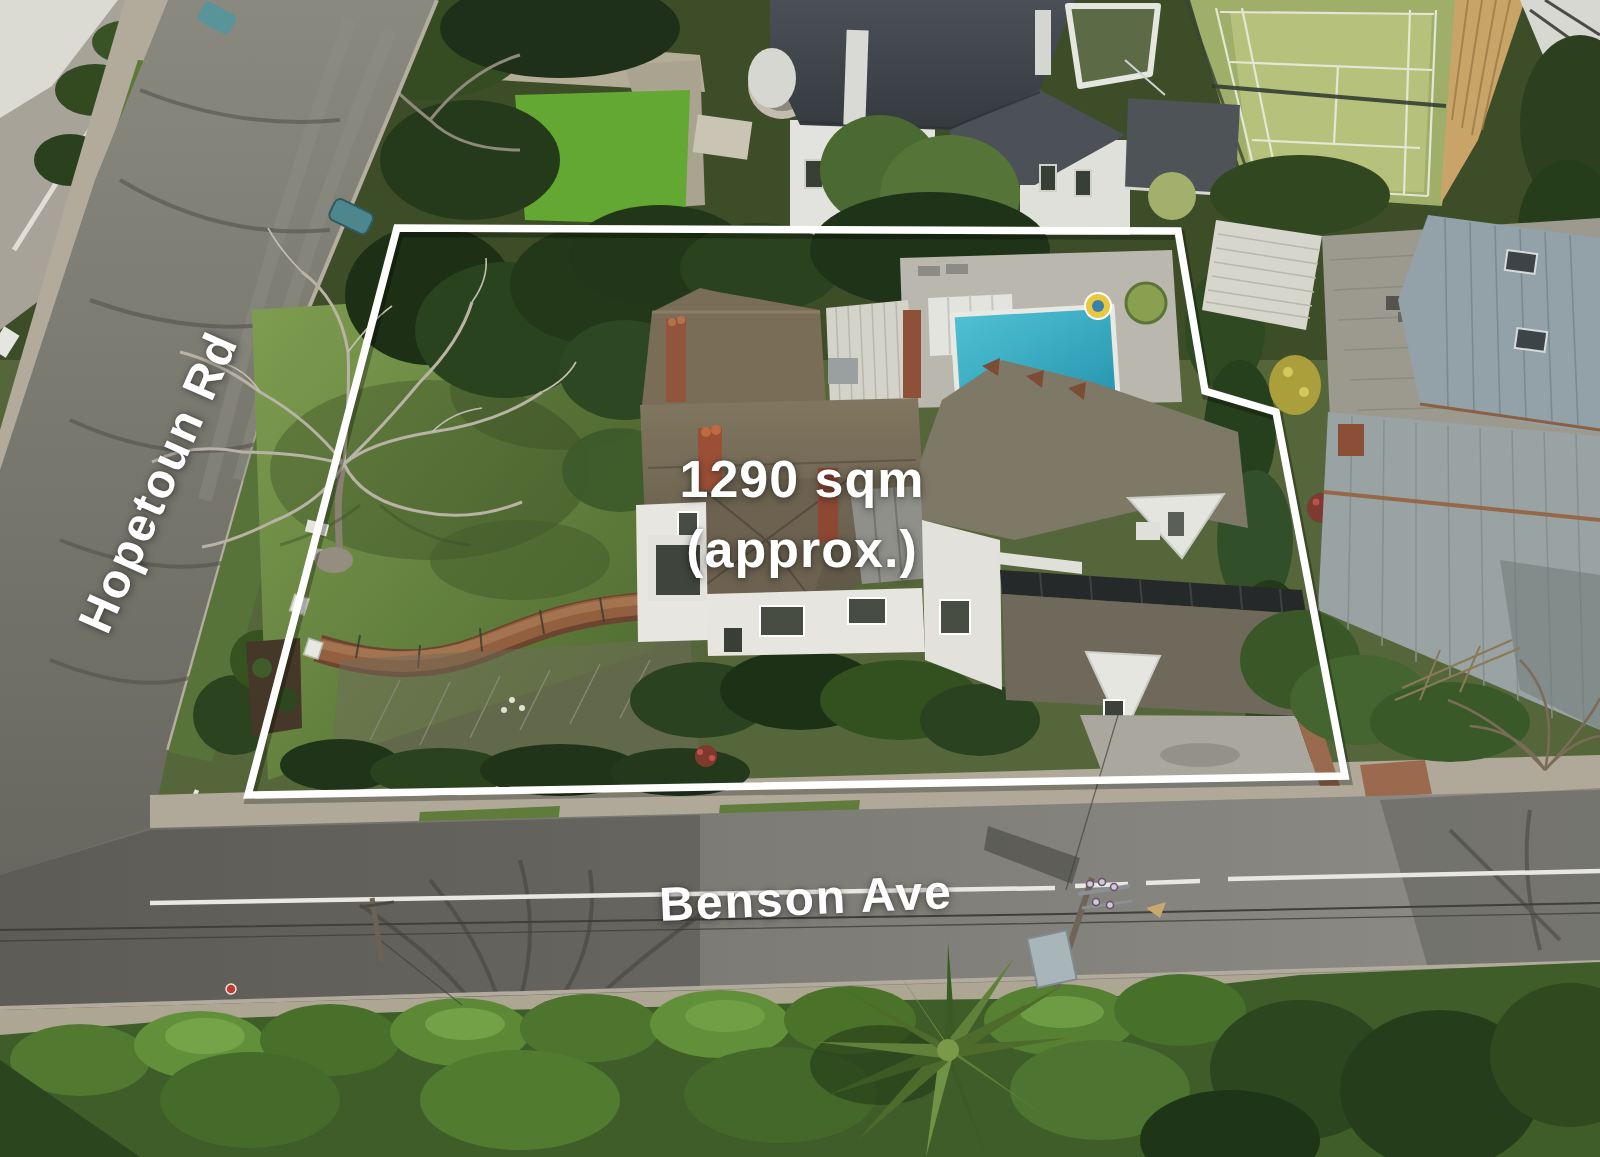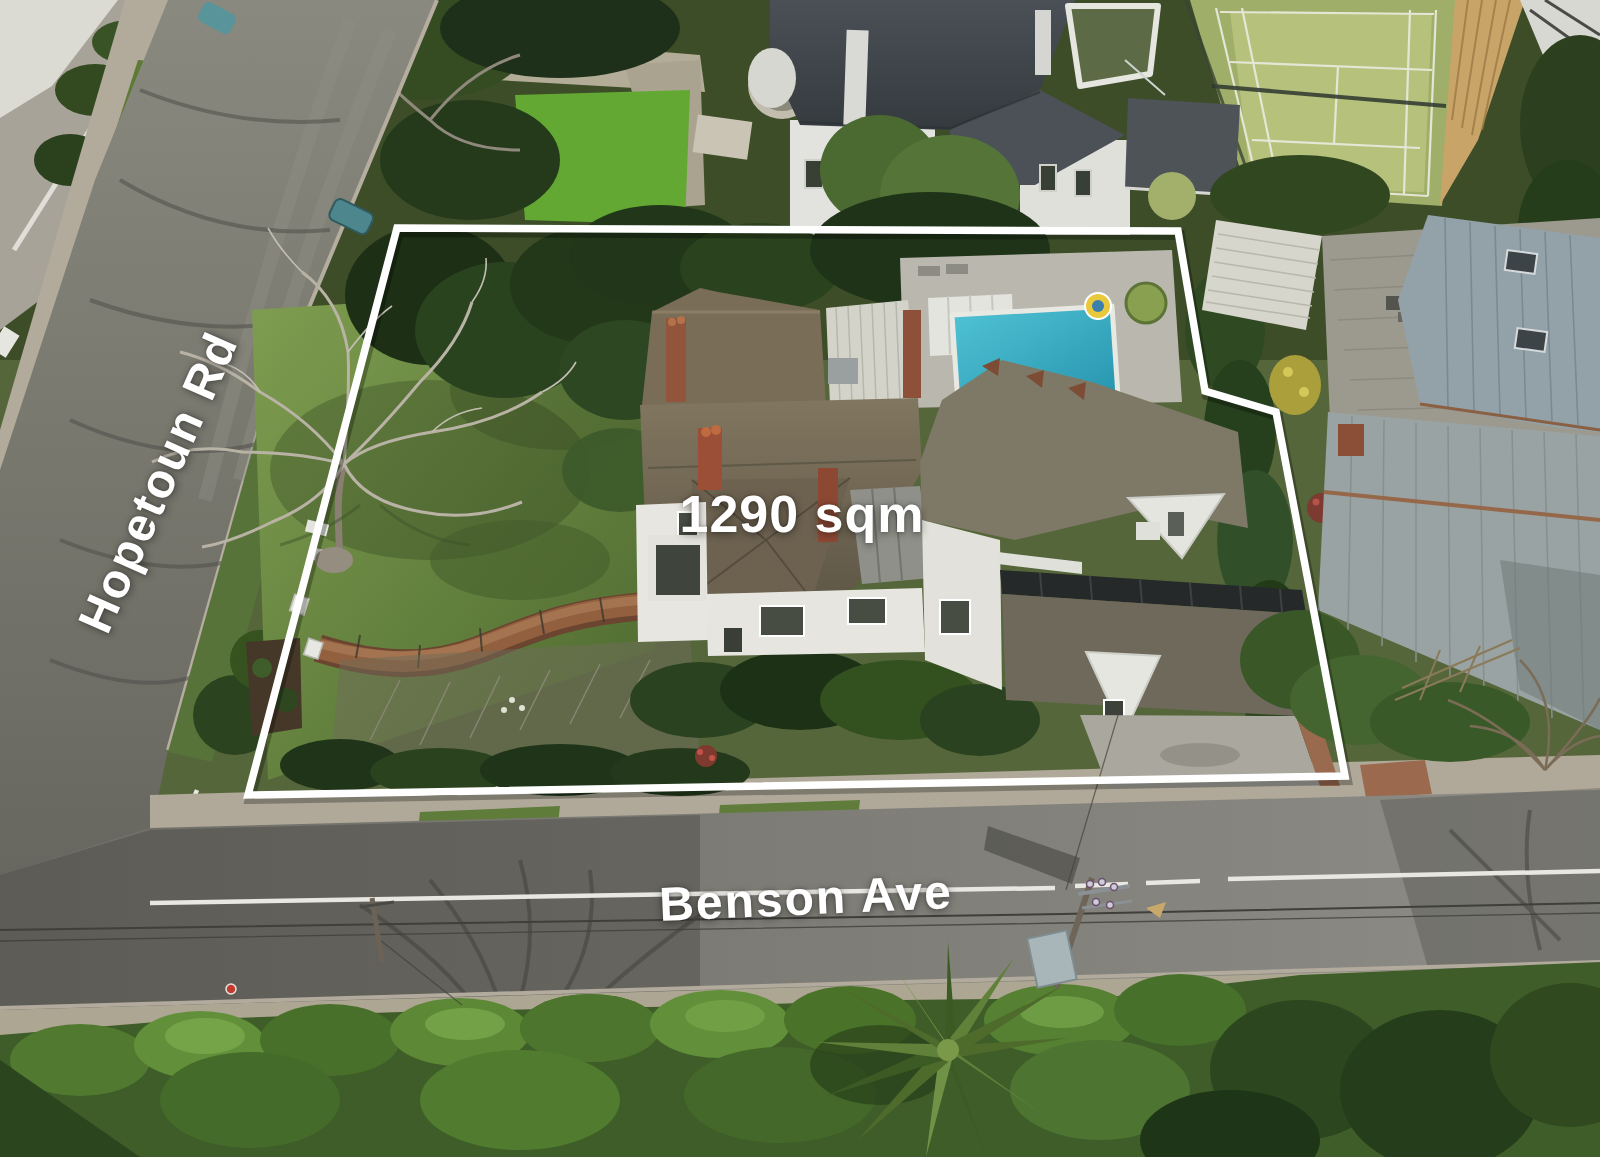--- a/index.html
+++ b/index.html
@@ -504,15 +504,16 @@
 
   <g>
     <polygon transform="translate(2,4)" fill="none" stroke="rgba(0,0,0,0.28)" stroke-width="10" stroke-linejoin="miter" points="397,228 1178,231 1205,391 1276,412 1345,776 248,795"></polygon>
     <polygon fill="none" stroke="#ffffff" stroke-width="7.5" stroke-linejoin="miter" points="397,228 1178,231 1205,391 1276,412 1345,776 248,795"></polygon>
   </g>
 </svg>
 
 <div class="lbl lbl-hopetoun">Hopetoun Rd</div>
 <div class="lbl lbl-area">
   <div>1290 sqm</div>
+  <div>(approx.)</div>
 </div>
 <div class="lbl lbl-benson">Benson Ave</div>
 </div>
 
 </body></html>

